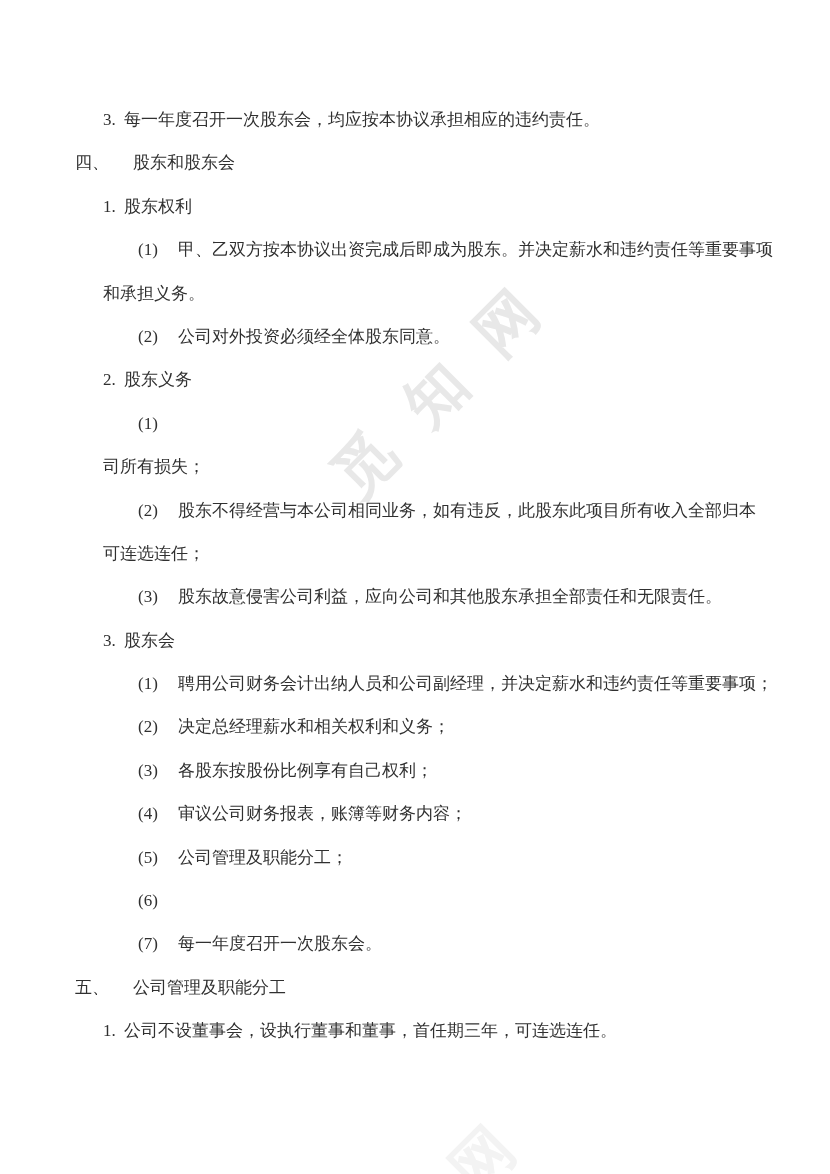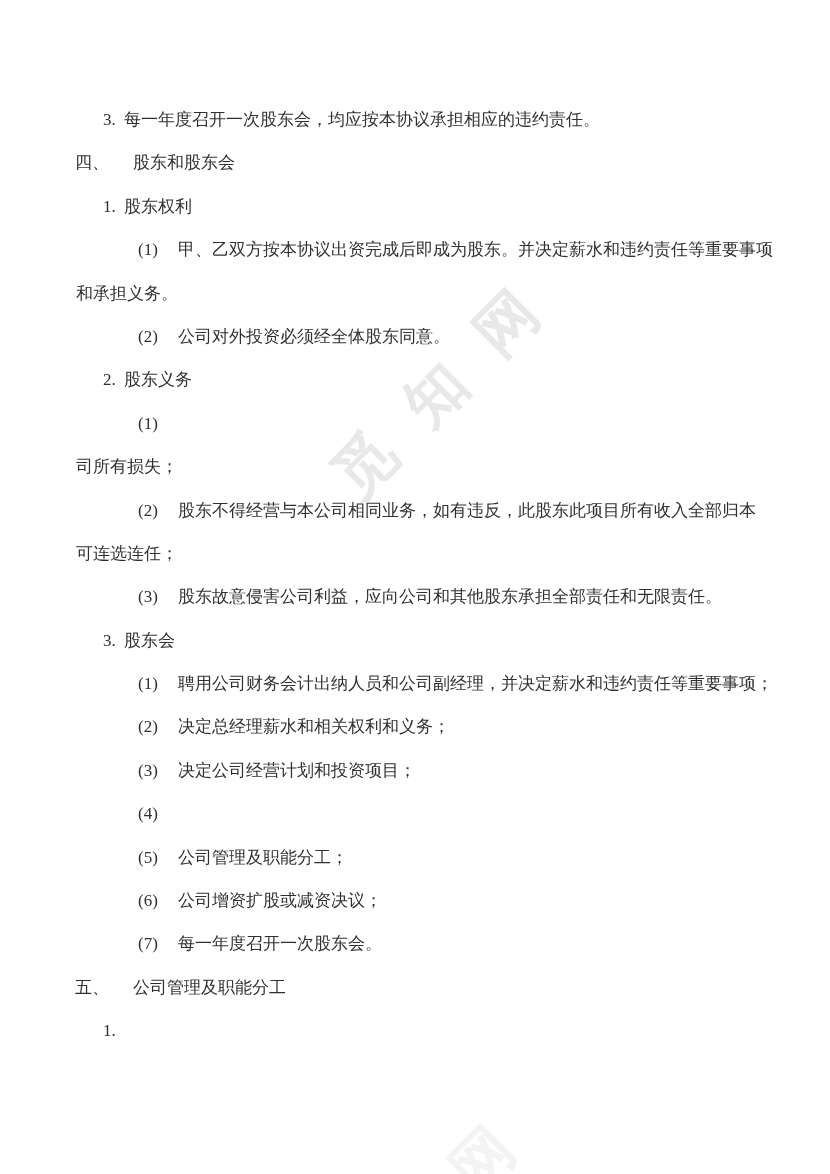--- a/index.html
+++ b/index.html
@@ -26,21 +26,21 @@
     display: flex;
     height: 43.4px;
     line-height: 43.4px;
     font-size: 17px;
     white-space: nowrap;
   }
   .marker { flex: none; }
   .sec  { padding-left: 75px; }  .sec .marker  { width: 58px; }
   .sub  { padding-left: 103px; } .sub .marker  { width: 21px; }
   .item { padding-left: 138px; } .item .marker { width: 40px; }
-  .cont { padding-left: 76px; }
+  .cont { padding-left: 103px; }
   .watermark {
     position: absolute;
     font-family: "Liberation Sans", "DejaVu Sans", sans-serif;
     font-weight: bold;
     font-size: 60px;
     line-height: 60px;
     letter-spacing: 40px;
     white-space: nowrap;
     transform: rotate(-45deg);
     pointer-events: none;
@@ -133,45 +133,46 @@
         <span class="text">聘用公司财务会计出纳人员和公司副经理，并决定薪水和违约责任等重要事项；</span>
       </div>
 
     <div class="line item">
         <span class="marker">(2)</span>
         <span class="text">决定总经理薪水和相关权利和义务；</span>
       </div>
 
     <div class="line item">
         <span class="marker">(3)</span>
-        <span class="text">决定公司经营计划和投资项目；</span>
+        <span class="text">各股东按股份比例享有自己权利；</span>
       </div>
 
     <div class="line item">
         <span class="marker">(4)</span>
+        <span class="text">审议公司财务报表，账簿等财务内容；</span>
       </div>
 
     <div class="line item">
         <span class="marker">(5)</span>
         <span class="text">公司管理及职能分工；</span>
       </div>
 
     <div class="line item">
         <span class="marker">(6)</span>
-        <span class="text">公司增资扩股或减资决议；</span>
       </div>
 
     <div class="line item">
         <span class="marker">(7)</span>
         <span class="text">每一年度召开一次股东会。</span>
       </div>
 
     <div class="line sec">
         <span class="marker">五、</span>
         <span class="text">公司管理及职能分工</span>
       </div>
 
     <div class="line sub">
         <span class="marker">1.</span>
+        <span class="text">公司不设董事会，设执行董事和董事，首任期三年，可连选连任。</span>
       </div>
 
   </div>
 </div>
 
 </body></html>

